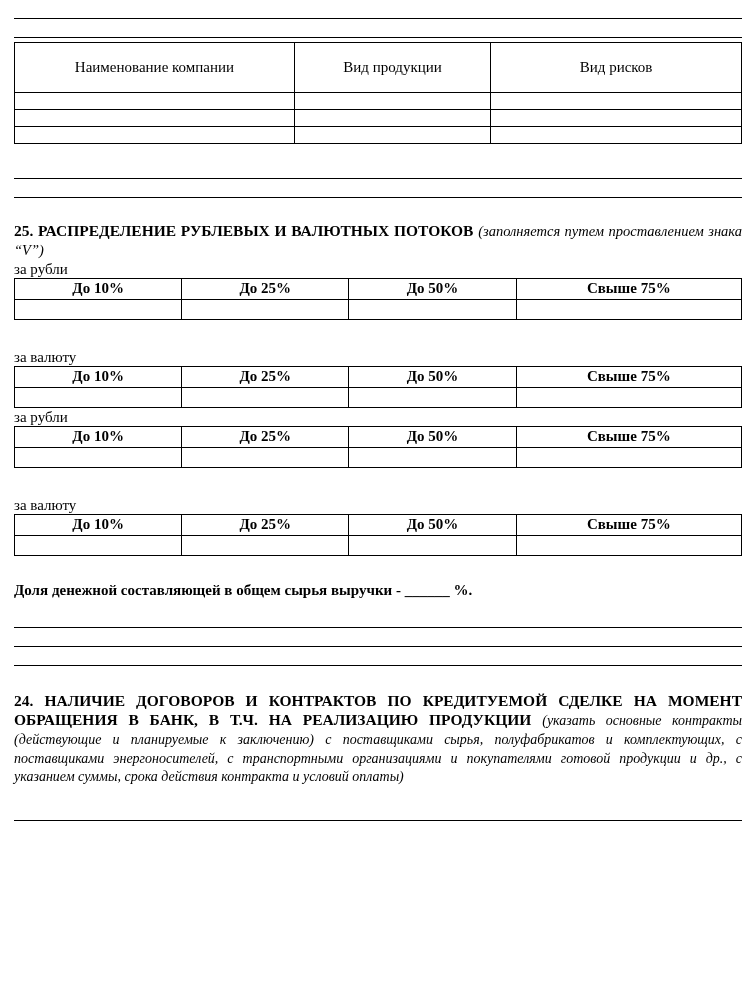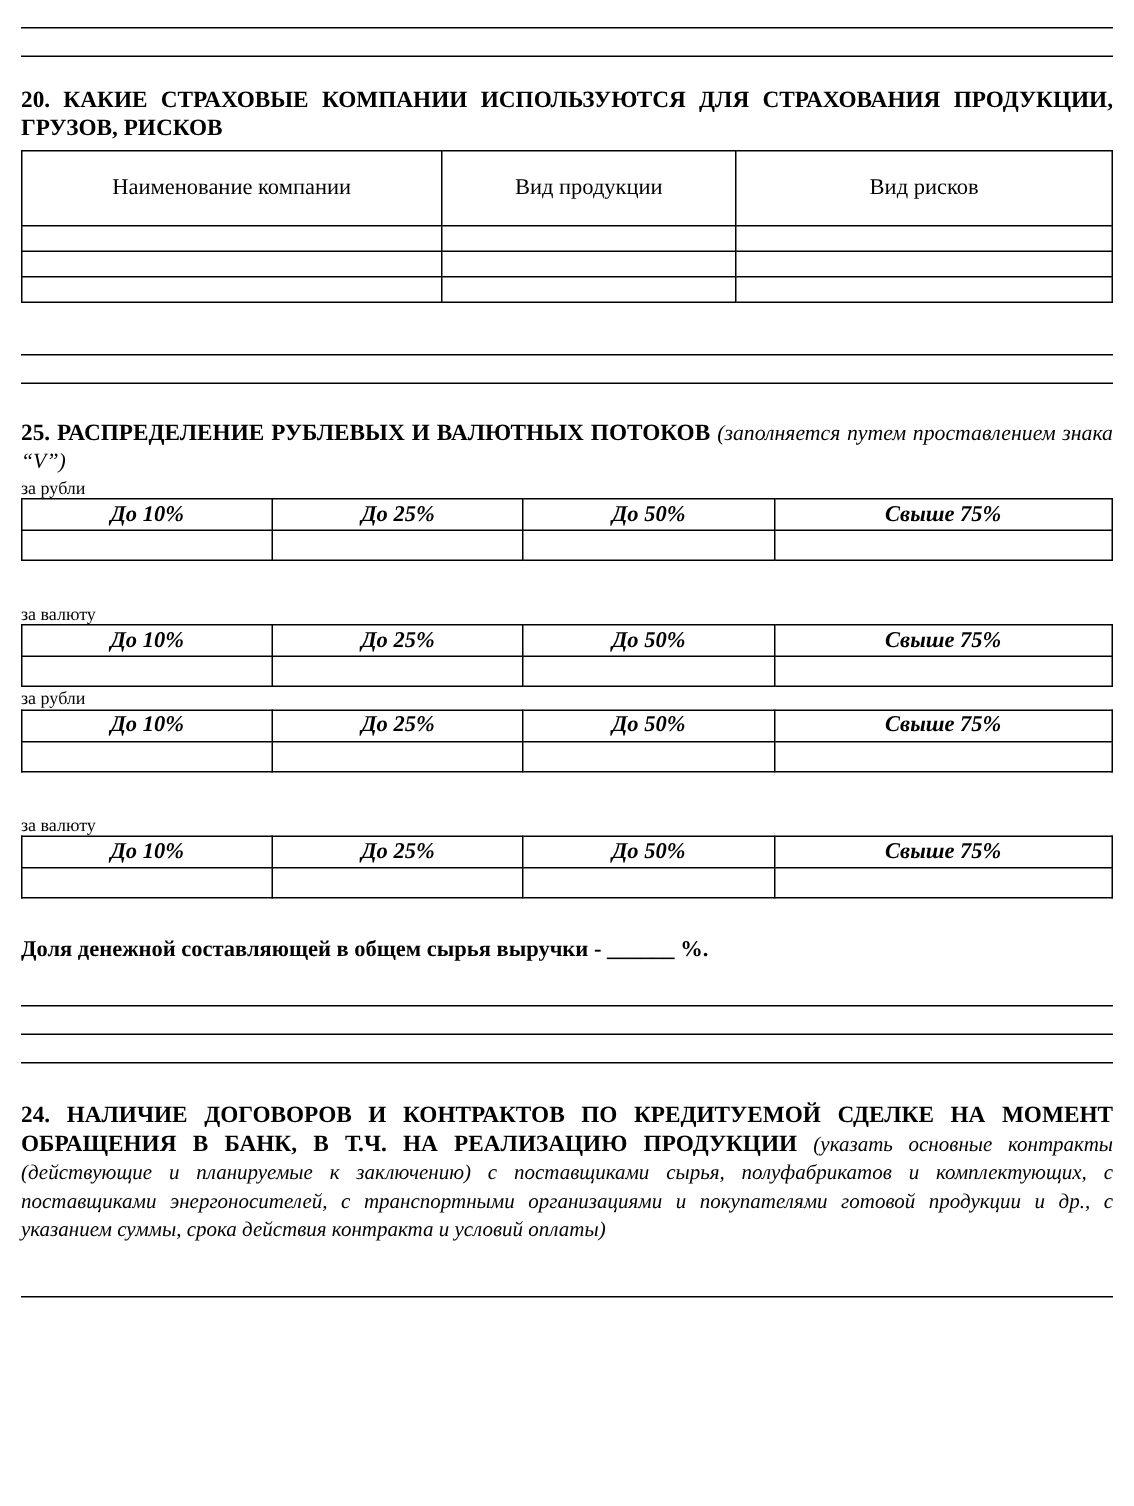--- a/index.html
+++ b/index.html
@@ -17,31 +17,31 @@
 
   .heading {
     font-weight:bold;
     font-size:15.5px;
     line-height:1.22;
     text-align:justify;
   }
   .note-inline { font-style:italic; font-weight:normal; font-size:14.5px; }
   .note-small  { font-style:italic; font-weight:normal; font-size:14px; line-height:1.2; }
   .sublabel { font-weight:bold; font-size:15px; line-height:1.2; }
-  .sub { font-size:12px; line-height:1.2; }
+  .sub { font-size:15px; line-height:1.2; }
   .cash-line { font-weight:bold; font-size:15px; }
 
   table { width:100%; border-collapse:collapse; table-layout:fixed; }
   th, td { border:1px solid #000; }
 
   .t20 th { font-weight:normal; font-size:15px; padding:16px 4px; height:23px; }
   .t20 td { height:17px; }
   .t20 .c1 { width:38.5%; } .t20 .c2 { width:27%; } .t20 .c3 { width:34.5%;margin-top:12px; }
 
-  .pt th { font-weight:bold; text-align:center; font-size:15px; padding:1px 4px; height:21px;font-style:italic; }
+  .pt th { font-weight:bold; text-align:center; font-size:15px; padding:1px 4px; height:21px; }
   .pt td { height:20px; }
   .pt .p1 { width:23%; } .pt .p2 { width:23%; } .pt .p3 { width:23%; } .pt .p4 { width:31%; }
 
   .mt4  { margin-top:4px; }
   .mt10 { margin-top:10px; }
   .mt16 { margin-top:16px; }
   .mt20 { margin-top:20px; }
   .mt22 { margin-top:22px; }
   .mt24 { margin-top:24px; }
   .mt26 { margin-top:26px; }
@@ -49,21 +49,20 @@
   .mt36 { margin-top:36px; }
 </style>
 </head>
 <body>
 
 <div class="page">
 
   <div class="blank-line"></div>
   <div class="blank-line"></div>
 
-  <p class="heading mt20">20. КАКИЕ СТРАХОВЫЕ КОМПАНИИ ИСПОЛЬЗУЮТСЯ ДЛЯ СТРАХОВАНИЯ ПРОДУКЦИИ, ГРУЗОВ, РИСКОВ</p>
 
   <table class="t20 mt4">
     <thead>
       <tr>
         <th class="c1">Наименование компании</th>
         <th class="c2">Вид продукции</th>
         <th class="c3">Вид рисков</th>
       </tr>
     </thead>
     <tbody>

